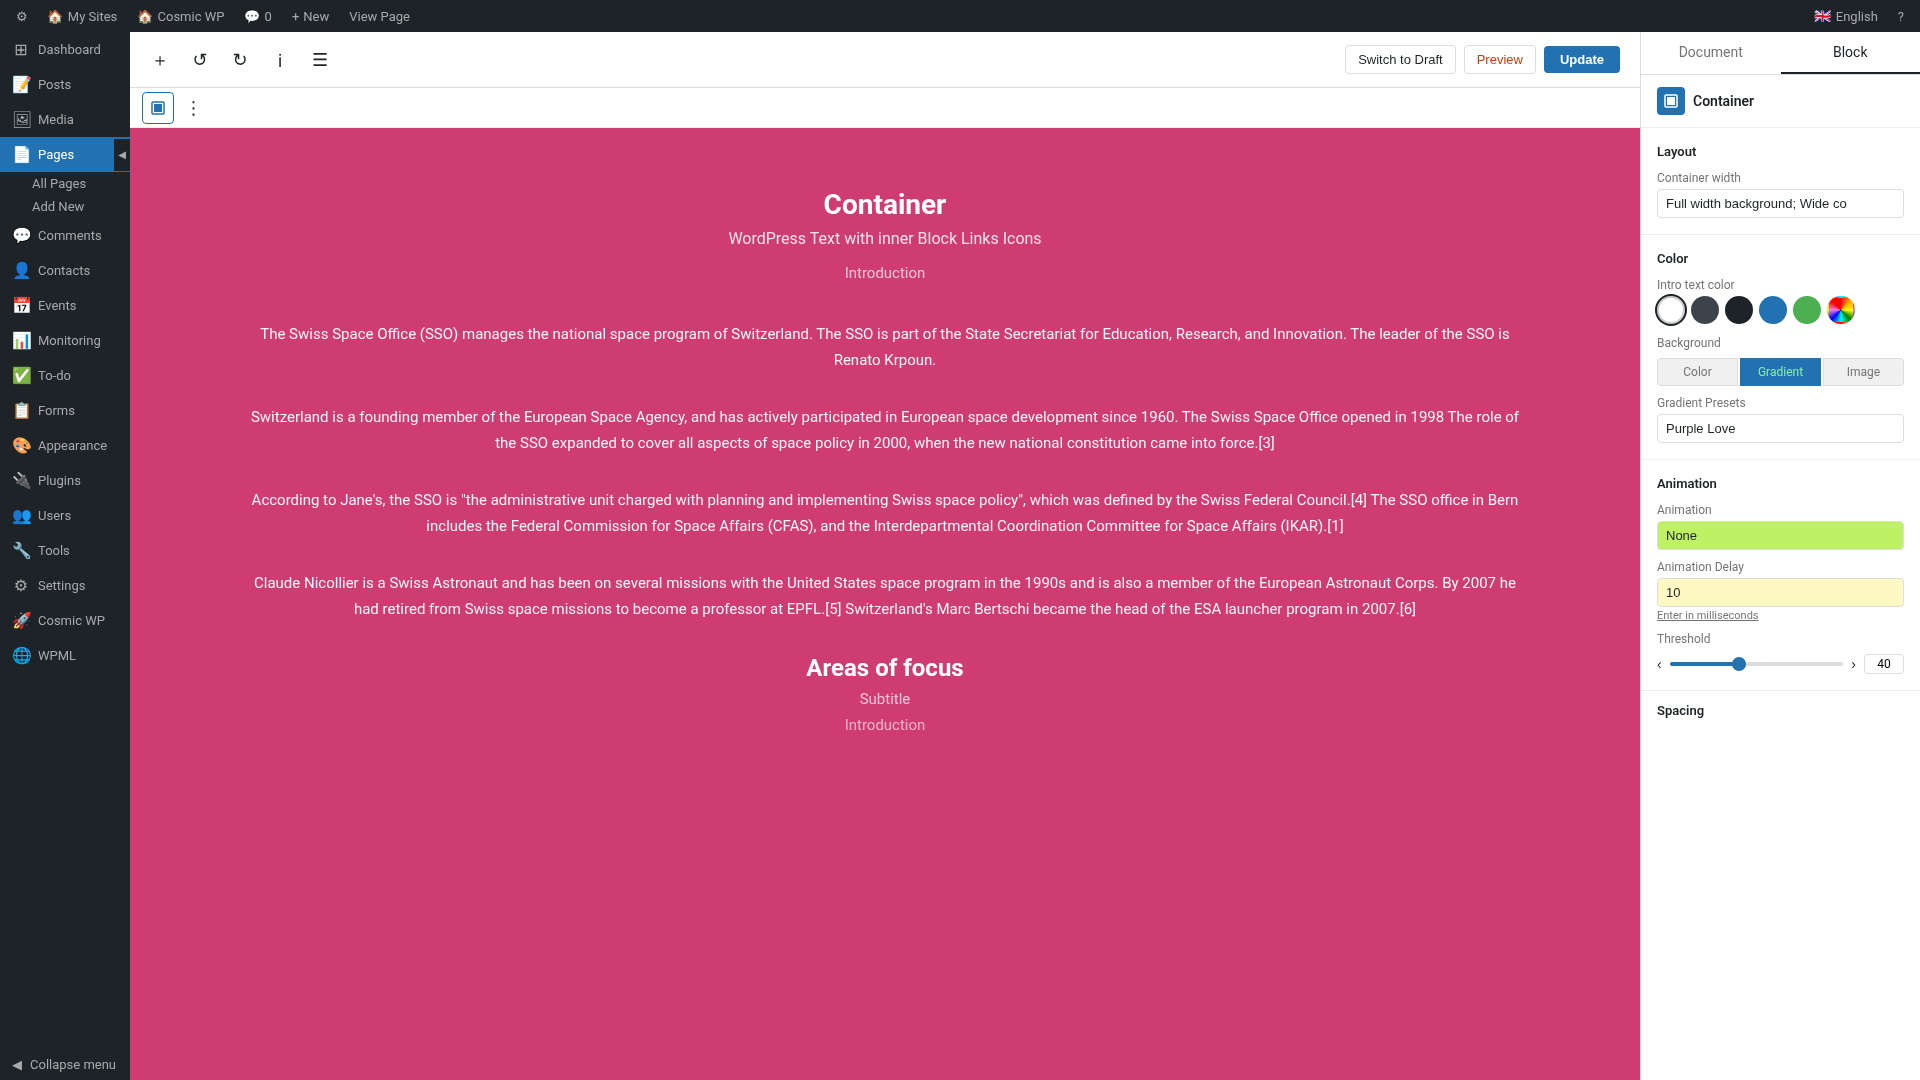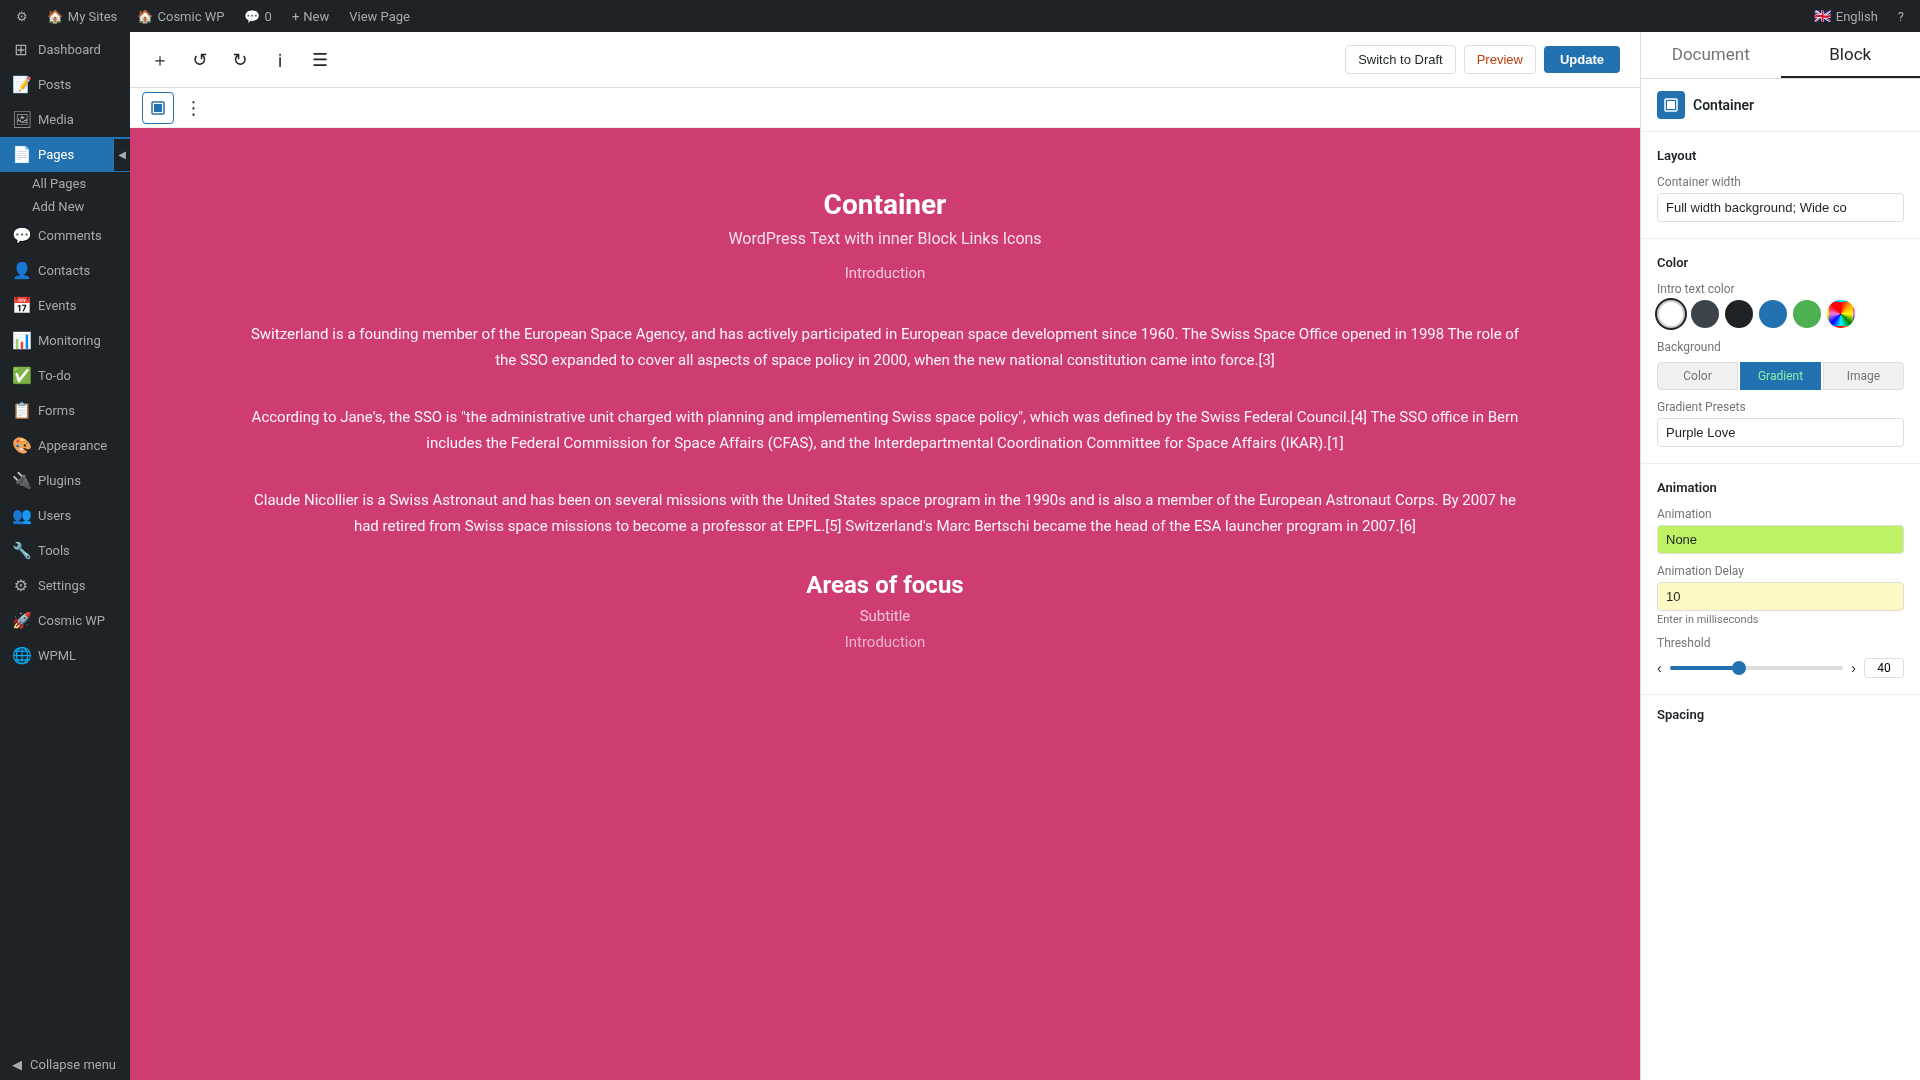--- a/index.html
+++ b/index.html
@@ -186,21 +186,21 @@
       flex-shrink: 0;
       overflow-y: auto;
     }
     .panel-tabs {
       display: flex;
       border-bottom: 1px solid #ddd;
       flex-shrink: 0;
     }
     .panel-tab {
       flex: 1; text-align: center; padding: 12px 8px;
-      cursor: pointer; font-size: 17px; color: #757575; border-bottom: 2px solid transparent;
+      cursor: pointer; font-size: 14px; color: #757575; border-bottom: 2px solid transparent;
     }
     .panel-tab.active { color: #1d2327; border-bottom: 2px solid #1d2327; }
 
     
     .block-info-bar {
       display: flex; align-items: center; gap: 8px;
       padding: 12px 16px;
       border-bottom: 1px solid #eee;
     }
     .block-icon-box {
@@ -262,21 +262,21 @@
       padding: 6px 8px; font-size: 13px; color: #1d2327;
       background: #bef264; appearance: none;
     }
 
     
     .delay-input {
       width: 100%; border: 1px solid #ddd; border-radius: 4px;
       padding: 6px 8px; font-size: 13px; color: #1d2327;
       background: #fef9c3;
     }
-    .field-hint { font-size: 11px; color: #757575; margin-top: 2px; }
+    .field-hint { font-size: 11px; color: #757575; margin-top: 2px; text-decoration: underline; }
 
     
     .threshold-row {
       display: flex; align-items: center; gap: 8px; margin-top: 8px;
     }
     .slider-track {
       flex: 1; height: 4px; background: #ddd; border-radius: 2px; position: relative;
     }
     .slider-fill { width: 40%; height: 100%; background: #2271b1; border-radius: 2px; }
     .slider-thumb {
@@ -439,20 +439,21 @@
       </button>
       <button class="block-toolbar-dots" title="More options">⋮</button>
     </div>
 
     <div class="canvas-area">
       <div class="canvas-content">
         <h1 class="canvas-heading">Container</h1>
         <p class="canvas-subheading">WordPress Text with inner Block Links Icons</p>
         <p class="canvas-intro">Introduction</p>
 
+        <p class="canvas-body-text">The Swiss Space Office (SSO) manages the national space program of Switzerland. The SSO is part of the State Secretariat for Education, Research, and Innovation. The leader of the SSO is Renato Krpoun.</p>
         <p class="canvas-body-text">Switzerland is a founding member of the European Space Agency, and has actively participated in European space development since 1960. The Swiss Space Office opened in 1998 The role of the SSO expanded to cover all aspects of space policy in 2000, when the new national constitution came into force.[3]</p>
         <p class="canvas-body-text">According to Jane's, the SSO is "the administrative unit charged with planning and implementing Swiss space policy", which was defined by the Swiss Federal Council.[4] The SSO office in Bern includes the Federal Commission for Space Affairs (CFAS), and the Interdepartmental Coordination Committee for Space Affairs (IKAR).[1]</p>
         <p class="canvas-body-text">Claude Nicollier is a Swiss Astronaut and has been on several missions with the United States space program in the 1990s and is also a member of the European Astronaut Corps. By 2007 he had retired from Swiss space missions to become a professor at EPFL.[5] Switzerland's Marc Bertschi became the head of the ESA launcher program in 2007.[6]</p>
 
         <h2 class="canvas-section-heading">Areas of focus</h2>
         <p class="canvas-section-sub">Subtitle</p>
         <p class="canvas-section-intro">Introduction</p>
       </div>
     </div>
   </div>

